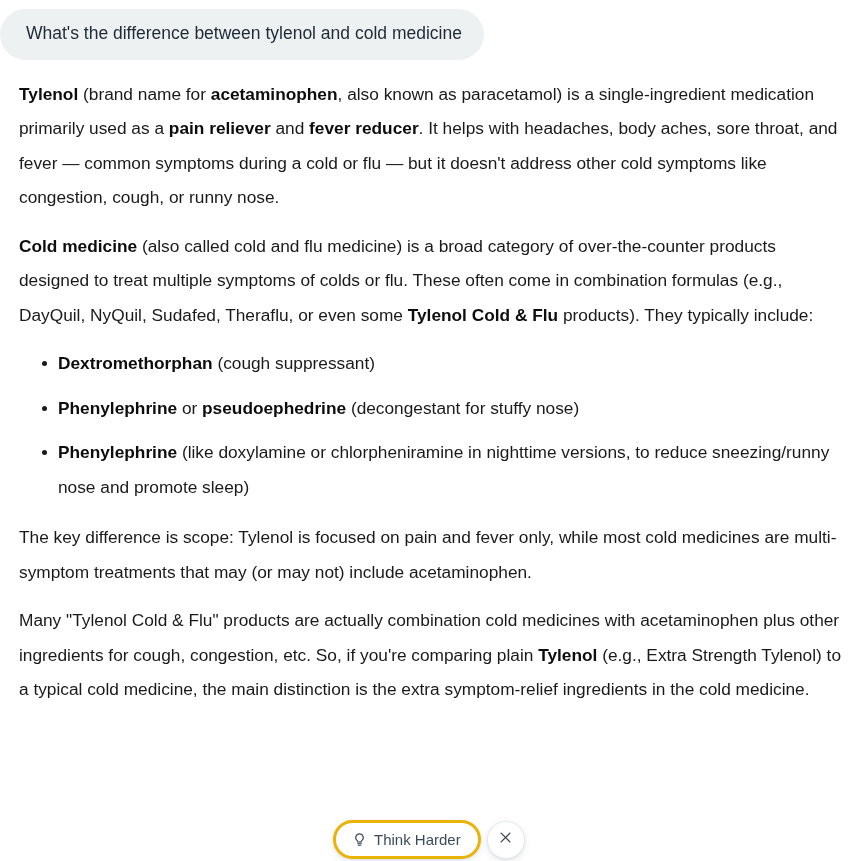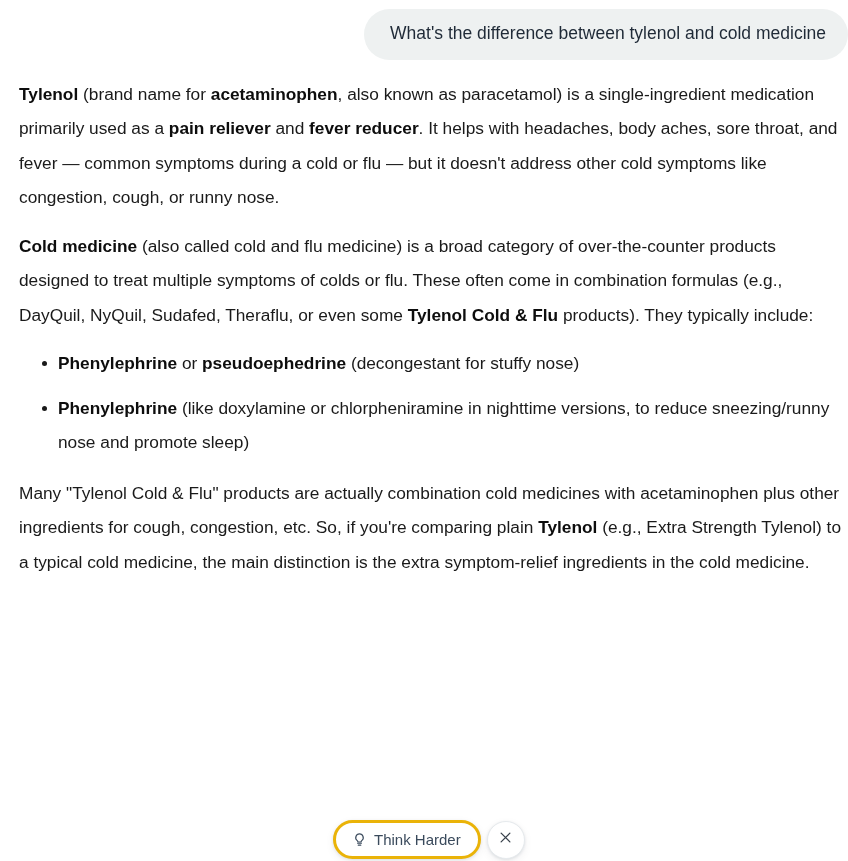--- a/index.html
+++ b/index.html
@@ -19,21 +19,21 @@
   #page {
     position: relative;
     width: 848px;
     height: 861px;
     background: #ffffff;
   }
 
   
   .user-row {
     display: flex;
-    justify-content: flex-end;
+    justify-content: flex-start;
     padding: 9px 0 0 0;
   }
   .user-bubble {
     background: #eef1f1;
     color: #1f2a37;
     border-radius: 28px;
     padding: 13px 22px 14px 26px;
     font-size: 17.5px;
     line-height: 1.35;
     max-width: 548px;
@@ -137,27 +137,31 @@
   </div>
 
   <div class="answer">
 
     <p><b>Tylenol</b><span> (brand name for </span><b>acetaminophen</b><span>, also known as paracetamol) is a single-ingredient medication primarily used as a </span><b>pain reliever</b><span> and </span><b>fever reducer</b><span>. It helps with headaches, body aches, sore throat, and fever — common symptoms during a cold or flu — but it doesn't address other cold symptoms like congestion, cough, or runny nose.</span></p>
 
     <p><b>Cold medicine</b><span> (also called cold and flu medicine) is a broad category of over-the-counter products designed to treat multiple symptoms of colds or flu. These often come in combination formulas (e.g., DayQuil, NyQuil, Sudafed, Theraflu, or even some </span><b>Tylenol Cold &amp; Flu</b><span> products). They typically include:</span></p>
 
     <ul class="ingredient-list">
       <li>
+        <span class="bullet-dot"></span><b>Dextromethorphan</b><span> (cough suppressant)</span>
+      </li>
+      <li>
         <span class="bullet-dot"></span><b>Phenylephrine</b><span> or </span><b>pseudoephedrine</b><span> (decongestant for stuffy nose)</span>
       </li>
       <li>
         <span class="bullet-dot"></span><b>Phenylephrine</b><span> (like doxylamine or chlorpheniramine in nighttime versions, to reduce sneezing/runny nose and promote sleep)</span>
       </li>
     </ul>
 
+    <p>The key difference is scope: Tylenol is focused on pain and fever only, while most cold medicines are multi-symptom treatments that may (or may not) include acetaminophen.</p>
 
     <p><span>Many "Tylenol Cold &amp; Flu" products are actually combination cold medicines with acetaminophen plus other ingredients for cough, congestion, etc. So, if you're comparing plain </span><b>Tylenol</b><span> (e.g., Extra Strength Tylenol) to a typical cold medicine, the main distinction is the extra symptom-relief ingredients in the cold medicine.</span></p>
 
   </div>
 
   <div class="overlay">
 
     <div class="think-pill">
       <span class="bulb-icon">
         <svg width="15" height="15" viewBox="0 0 24 24" fill="none" stroke="currentColor" stroke-width="1.9" stroke-linecap="round" stroke-linejoin="round">

